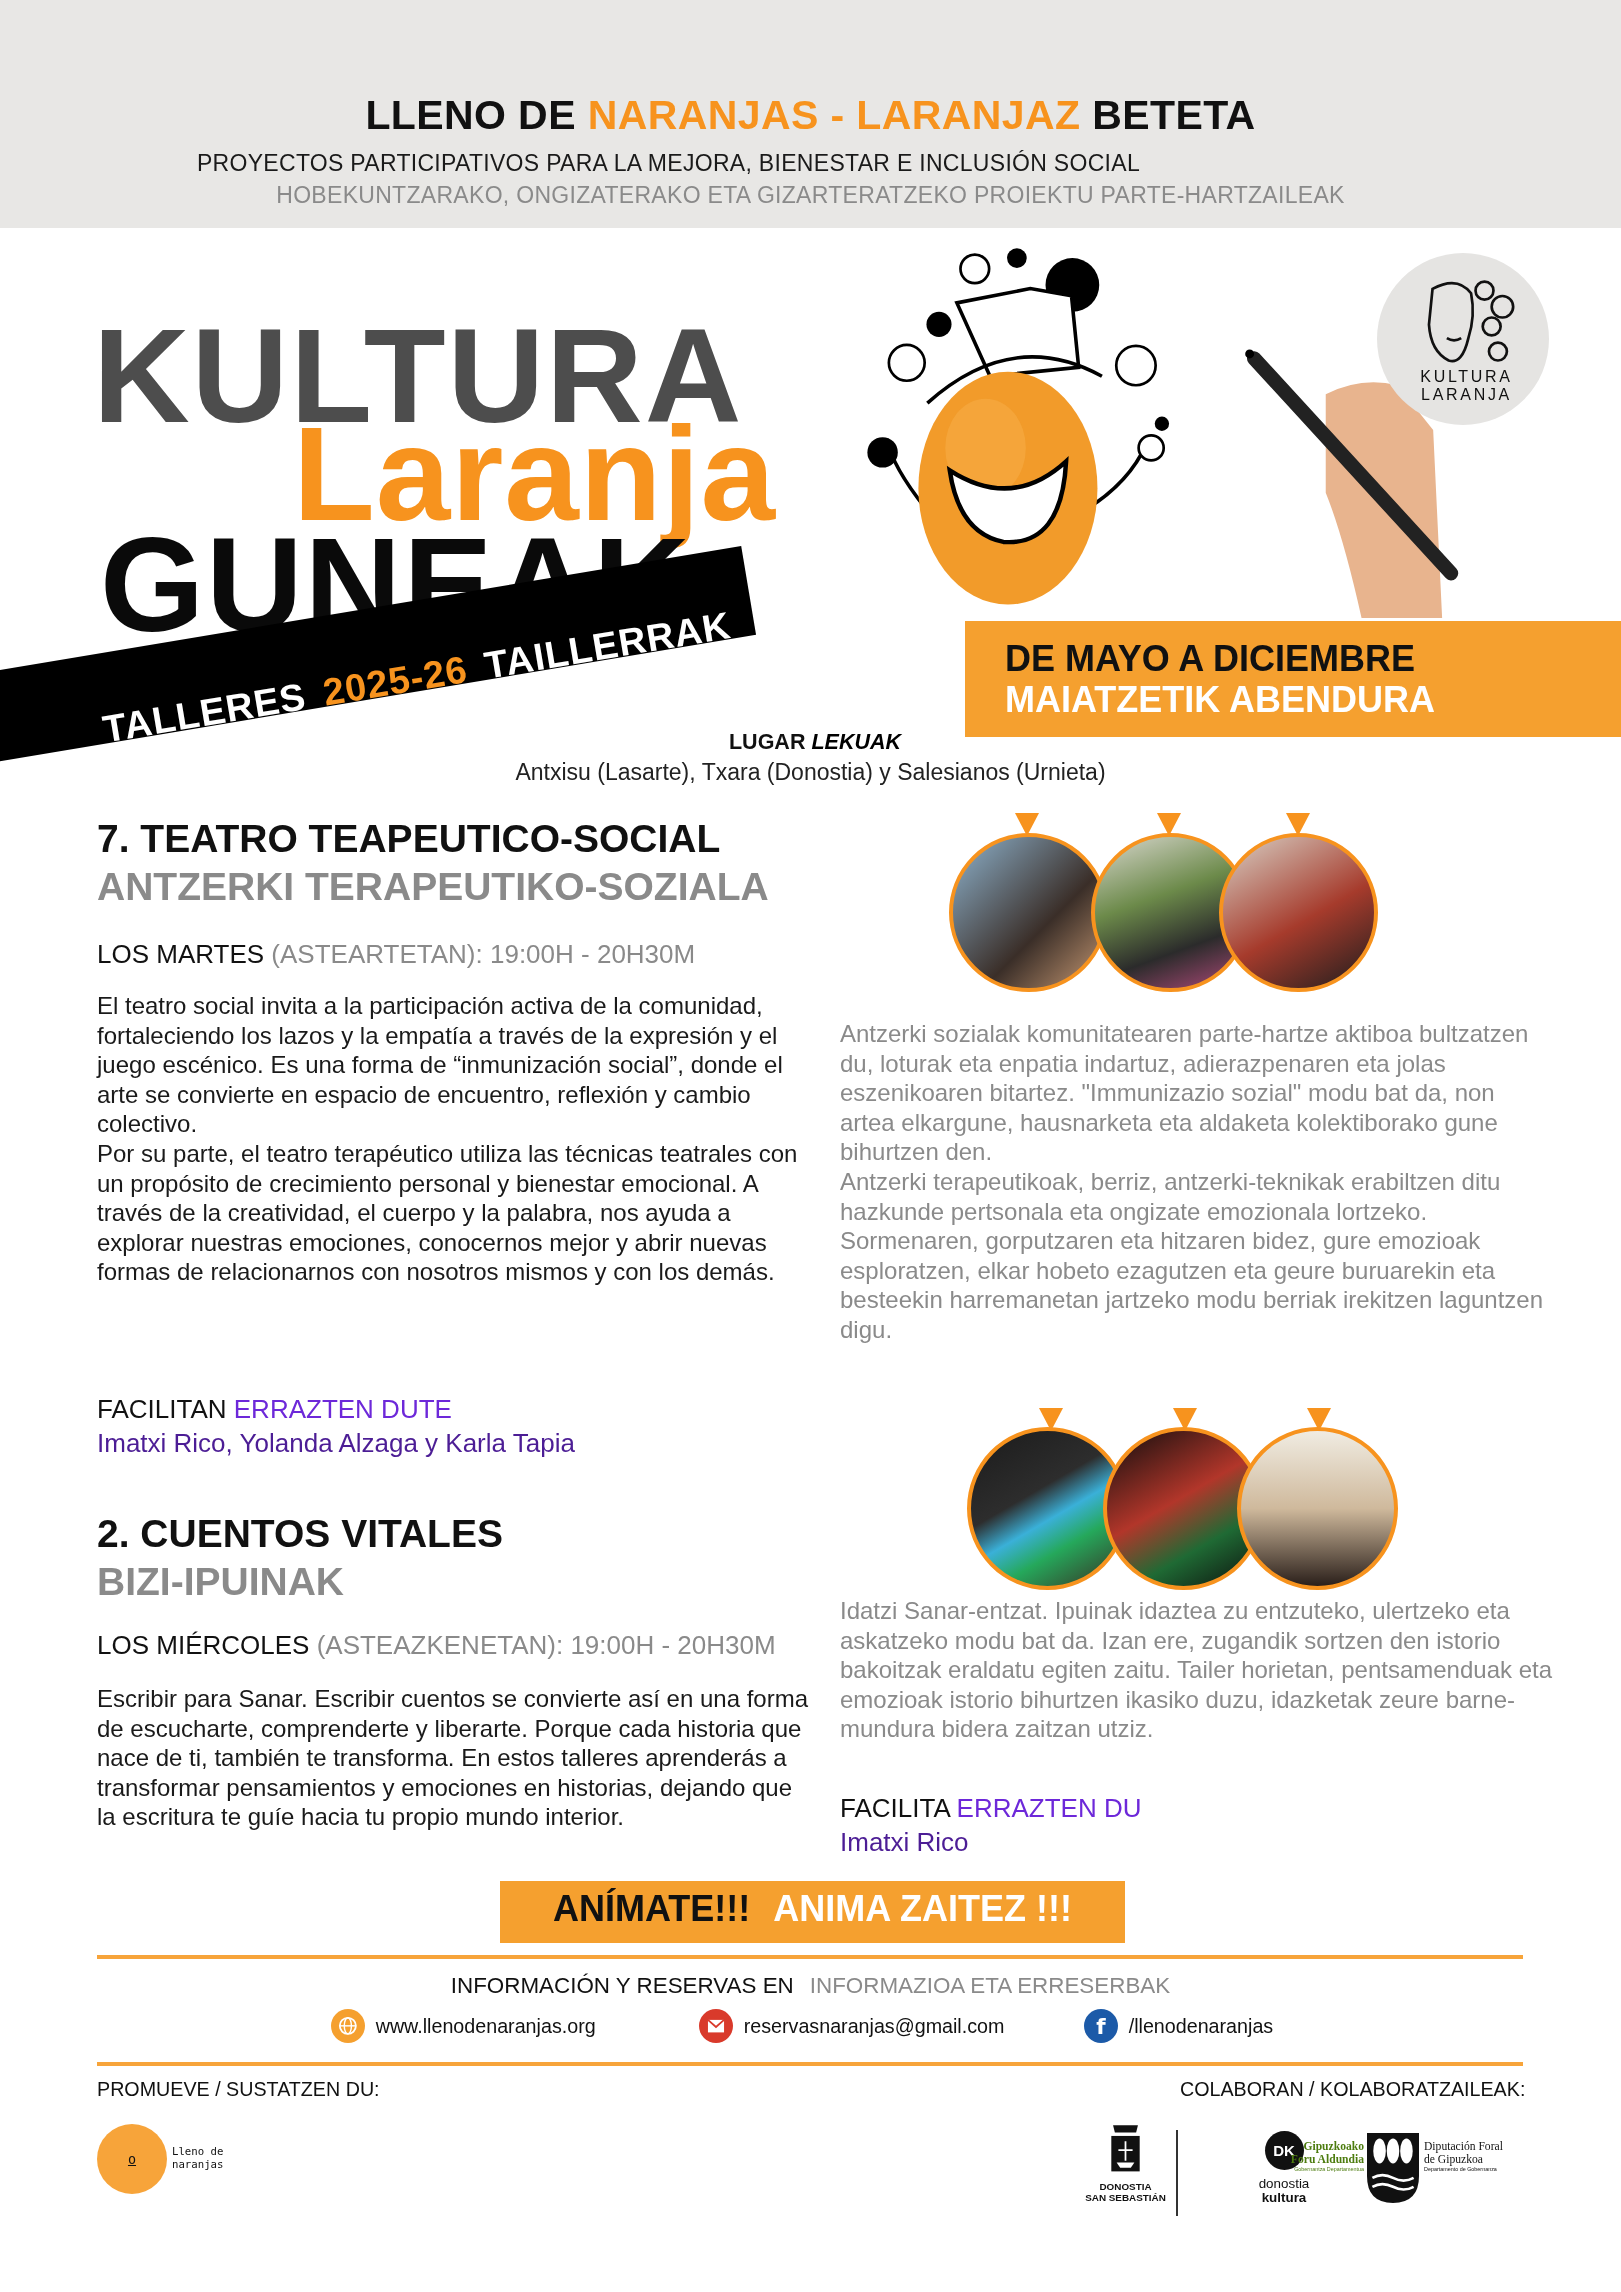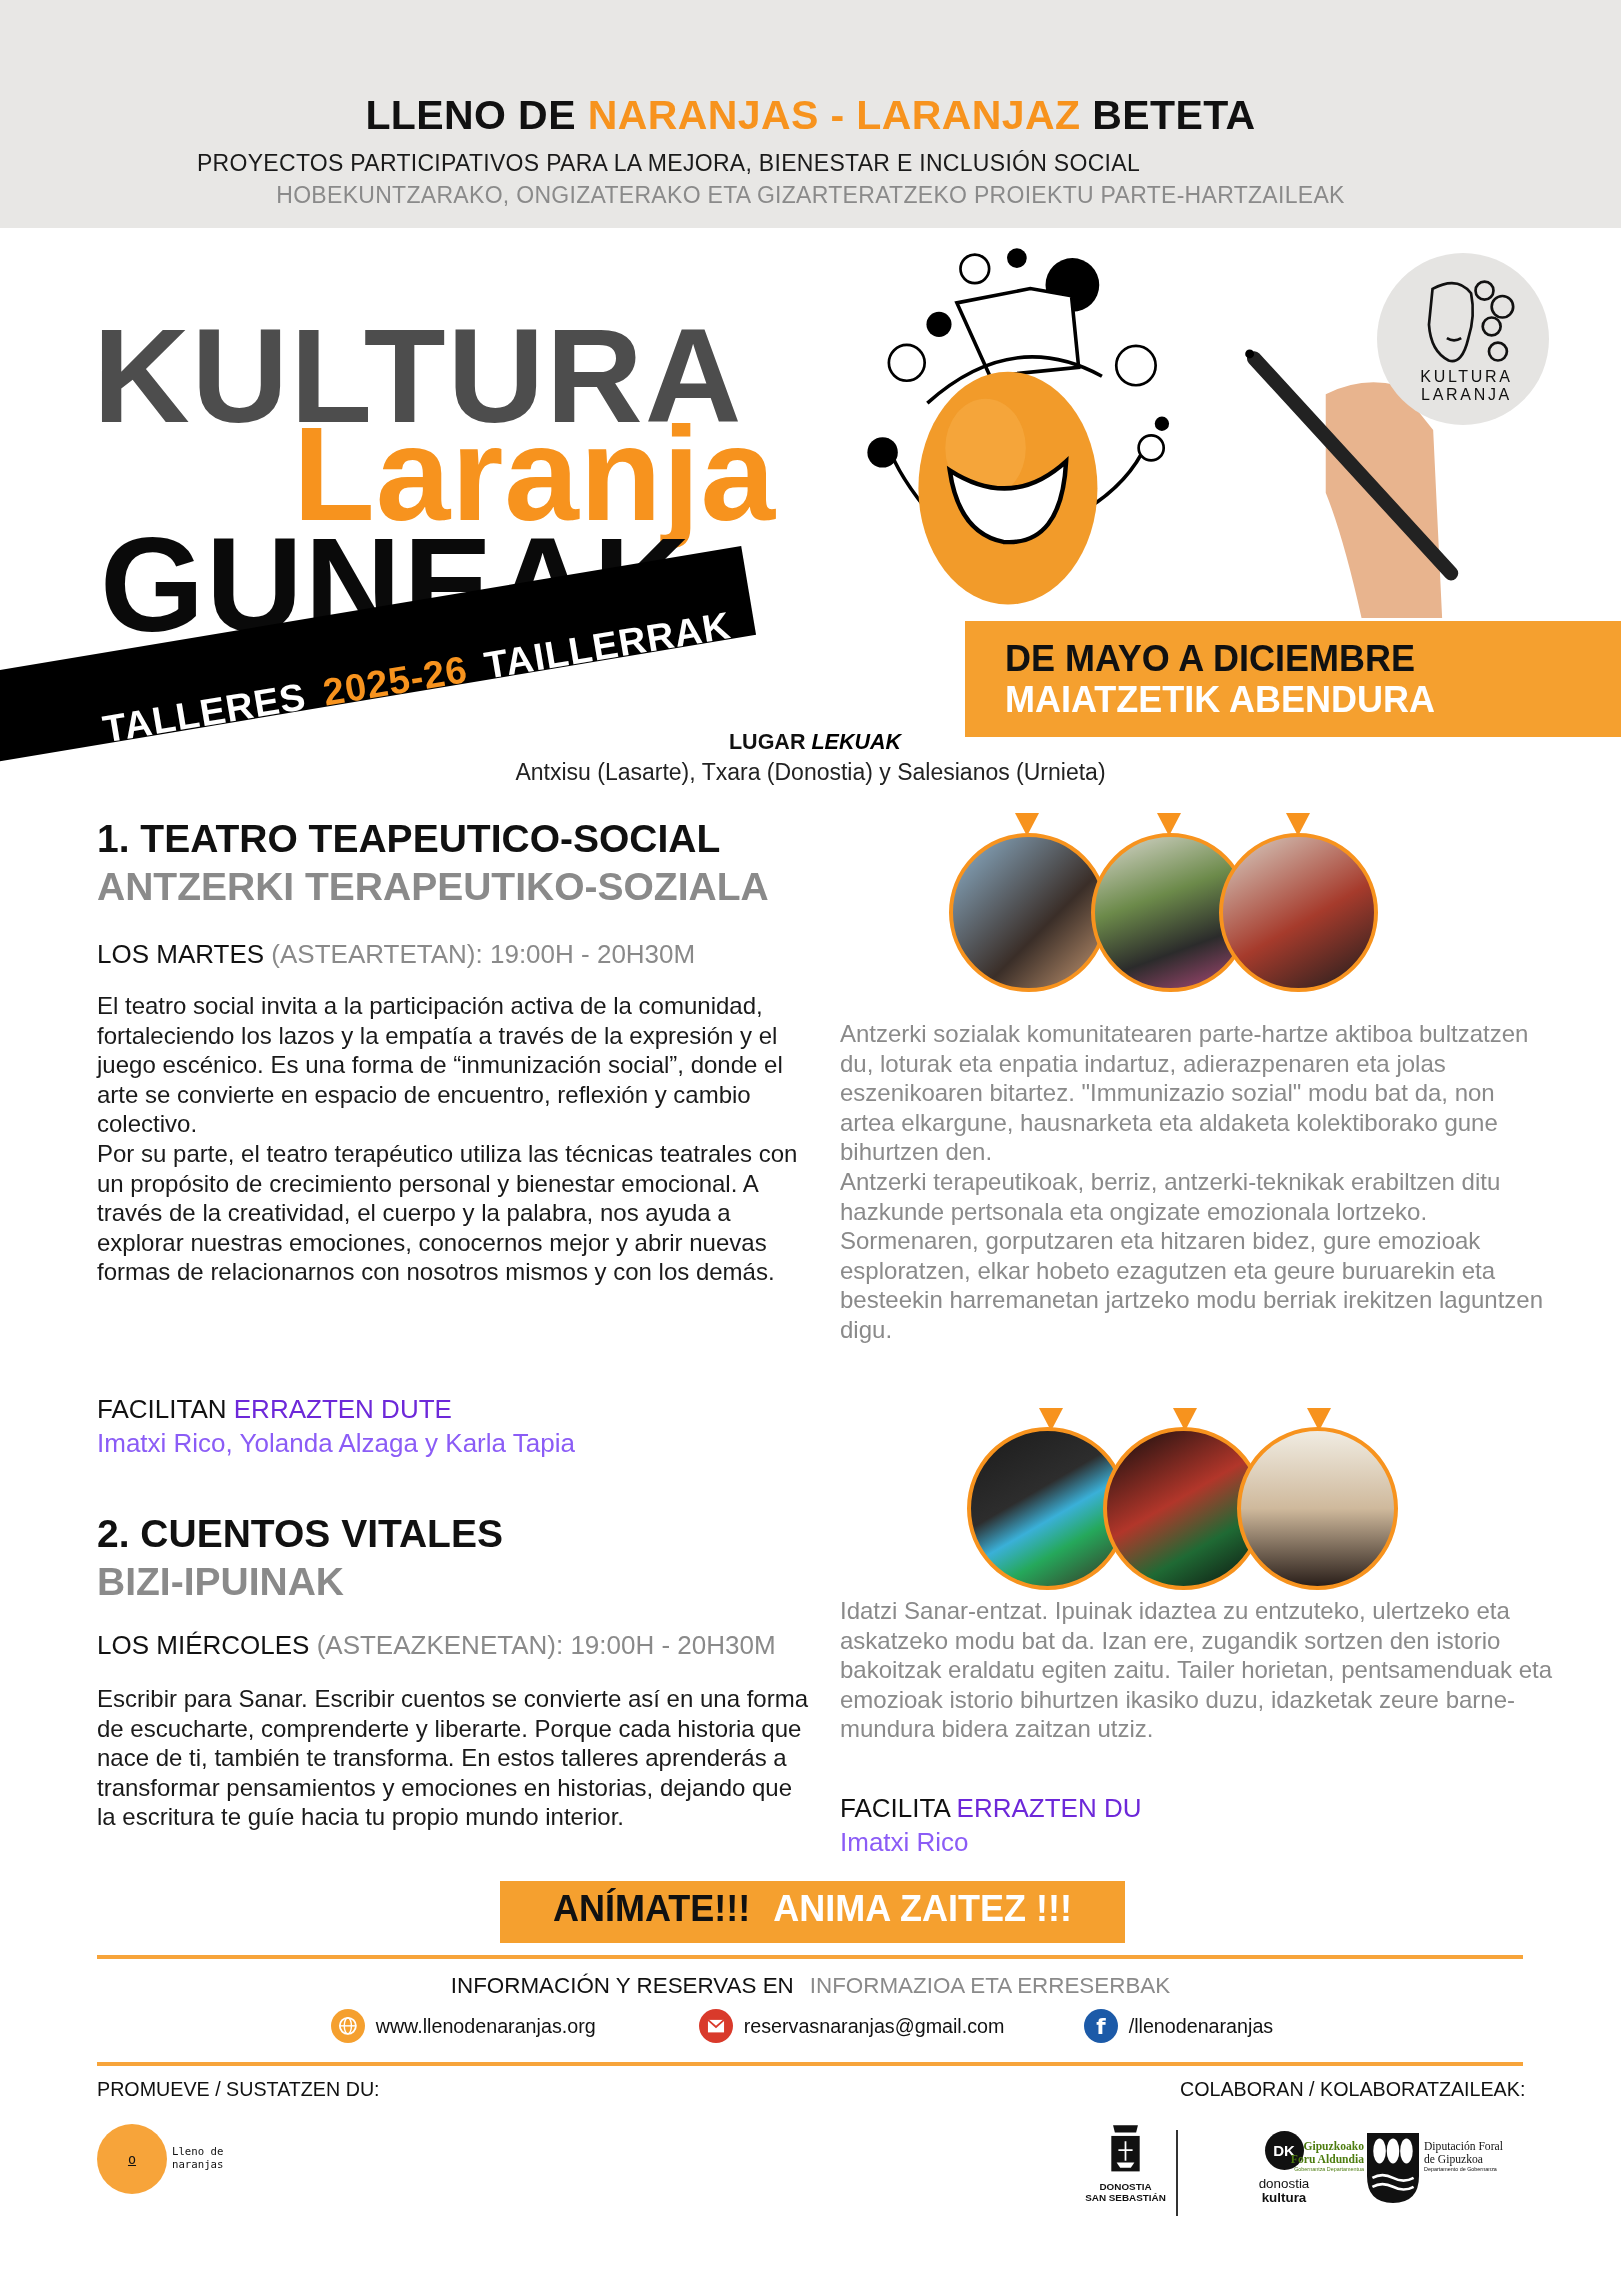--- a/index.html
+++ b/index.html
@@ -36,21 +36,21 @@
 
   
   .sec-title { font-size:39px; font-weight:700; color:#111; white-space:nowrap; }
   .sec-sub { font-size:39px; font-weight:700; color:#8a8a8a; white-space:nowrap; }
   .sched { font-size:26px; color:#111; white-space:nowrap; }
   .sched .g { color:#8a8a8a; }
   .body-es { font-size:24px; line-height:29.6px; color:#1a1a1a; width:716px; }
   .body-eu { font-size:24px; line-height:29.6px; color:#8a8a8a; width:716px; }
   .fac-label { font-size:26px; color:#111; }
   .fac-label .g { color:#6d28d9;margin-top:41px; }
-  .fac-names { font-size:26px; color:#8b5cf6; }
+  .fac-names { font-size:26px; color:#4c1d95; }
 
   
   .photo { position:absolute; border-radius:50%; border:4.5px solid #f7931e; box-sizing:border-box; overflow:hidden; }
   .leaf { position:absolute; width:0; height:0; border-left:12.5px solid transparent; border-right:12.5px solid transparent; border-top:23px solid #f7931e; }
 
   
   .cta { left:500px; top:1881px; width:625px; height:62px; background:#f5a02f; text-align:center; font-size:36px; font-weight:900; line-height:56px; }
   .cta .b { color:#111; } .cta .w { color:#fff; margin-left:23px; }
 
   .rule { left:97px; width:1426px; height:3.6px; background:#f7a43a; }
@@ -135,21 +135,21 @@
 <div class="abs datebox"></div>
 <div class="abs date1">DE MAYO A DICIEMBRE</div>
 <div class="abs date2">MAIATZETIK ABENDURA</div>
 
 <div class="abs lugar" style="left:412px; width:806px;">
   <span>LUGAR</span>
   <span class="g">LEKUAK</span>
 </div>
 <div class="abs places">Antxisu (Lasarte), Txara (Donostia) y Salesianos (Urnieta)</div>
 
-<div class="abs sec-title" style="left:97px; top:817px;">1. TEATRO TEAPEUTICO-SOCIAL</div>
+<div class="abs sec-title" style="left:97px; top:817px;">7. TEATRO TEAPEUTICO-SOCIAL</div>
 <div class="abs sec-sub" style="left:97px; top:865px;">ANTZERKI TERAPEUTIKO-SOZIALA</div>
 <div class="abs sched" style="left:97px; top:939px;">
   <span>LOS MARTES</span>
   <span class="g">(ASTEARTETAN): 19:00H - 20H30M</span>
 </div>
 <div class="abs body-es" style="left:97px; top:991px; white-space:pre-line;">El teatro social invita a la participación activa de la comunidad, fortaleciendo los lazos y la empatía a través de la expresión y el juego escénico. Es una forma de “inmunización social”, donde el arte se convierte en espacio de encuentro, reflexión y cambio colectivo.
 Por su parte, el teatro terapéutico utiliza las técnicas teatrales con un propósito de crecimiento personal y bienestar emocional. A través de la creatividad, el cuerpo y la palabra, nos ayuda a explorar nuestras emociones, conocernos mejor y abrir nuevas formas de relacionarnos con nosotros mismos y con los demás.</div>
 <div class="abs fac-label" style="left:97px; top:1394px;">
   <span>FACILITAN</span>
   <span class="g">ERRAZTEN DUTE</span>

